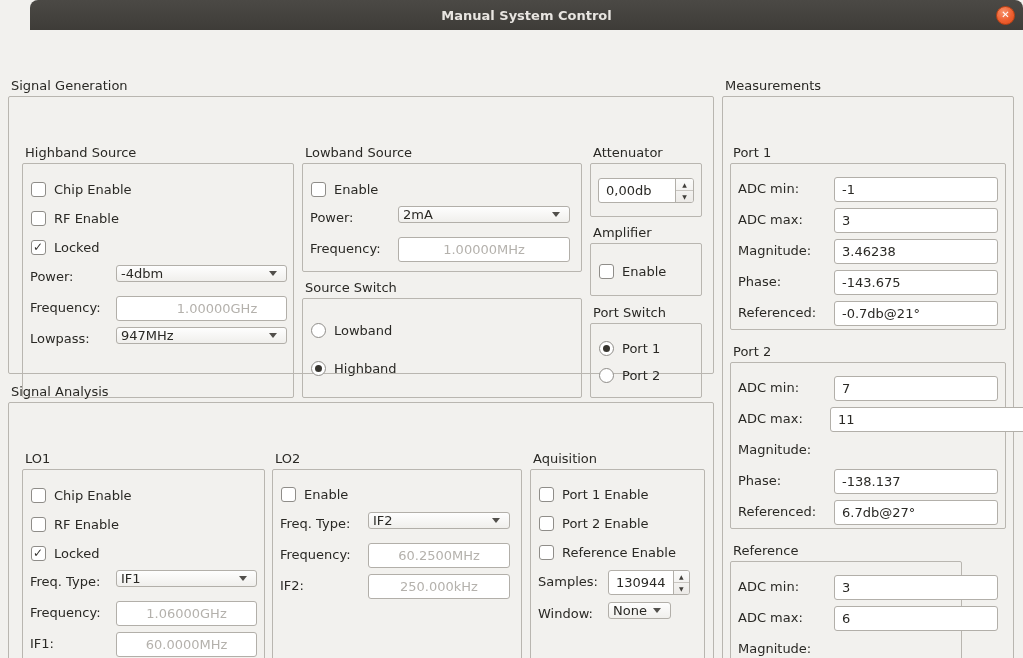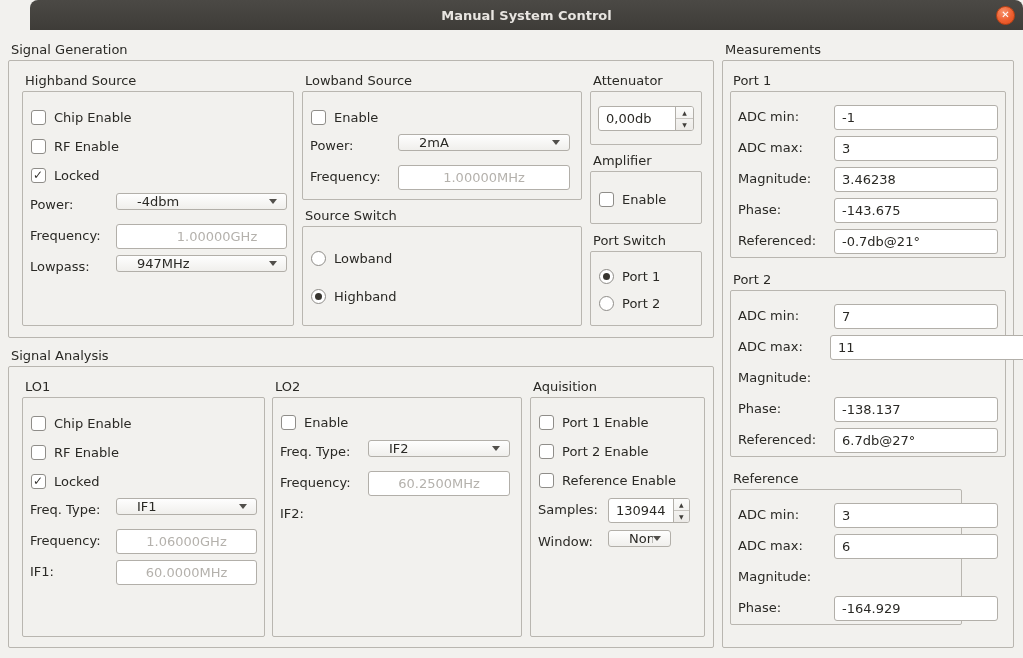--- a/index.html
+++ b/index.html
@@ -6,38 +6,38 @@
   html,body { background:#ffffff; }
   body { font-family:"DejaVu Sans","Liberation Sans",sans-serif; }
   .window { position:relative; width:1023px; height:658px; background:#f2f1ee; overflow:hidden; }
   .titlebar { position:absolute; left:0; right:0; top:0; height:30px;
               background:linear-gradient(#4b4945,#3e3c38); border-radius:8px 8px 0 0;
               display:flex; align-items:center; justify-content:center;margin-left:30px; }
   .titlebar-text { color:#e8e5e1; font-size:13px; font-weight:bold; }
   .close-btn { position:absolute; right:8px; top:6px; width:19px; height:19px; border-radius:50%;
                background:radial-gradient(circle at 38% 30%, #f8936c 0%, #ee5f30 55%, #dd4b1c 100%);
                border:1px solid #bf4214; color:#fff; font-size:10px; line-height:16px; text-align:center; }
-  .groupbox { position:absolute; }
+  .groupbox { position:absolute;margin-top:36px; }
   .gb-title { position:absolute; left:3px; top:0; font-size:13px; color:#2a2925; white-space:nowrap; }
   .gb-frame { position:absolute; left:0; right:0; top:18px; bottom:0;
               border:1px solid #b9b6b0; border-radius:2px; }
   .abs { position:absolute; }
   .label { font-size:13px; color:#2a2925; white-space:nowrap; }
   .hrow { display:flex; align-items:center; gap:8px; height:17px; }
   .checkbox { width:15px; height:15px; flex:0 0 15px; background:#fff;
               border:1px solid #8f8d89; border-radius:3px; position:relative; }
   .checkbox .check { display:none; position:absolute; left:1px; top:-1px; font-size:12px;
                      font-weight:bold; color:#35332f; line-height:14px; }
   .checkbox.checked .check { display:block; }
   .radio { width:15px; height:15px; flex:0 0 15px; background:#fff;
            border:1px solid #8f8d89; border-radius:50%; position:relative; }
   .radio.checked::after { content:""; position:absolute; left:3px; top:3px; width:7px; height:7px;
                           border-radius:50%; background:#37352f; }
   .combo { background:linear-gradient(#fefefe,#f0efec); border:1px solid #b2afa9; border-radius:3px;
-           height:17px; display:flex; align-items:center; padding:0 9px 0 20px; }
+           height:17px; display:flex; align-items:center; padding:0 9px 0 4px; }
   .combo-text { flex:1; font-size:13px; color:#2a2925; overflow:hidden; white-space:nowrap; }
   .combo-arrow { width:0; height:0; border-left:4px solid transparent; border-right:4px solid transparent;
                  border-top:5px solid #514f4b; }
   .tinput { background:#fff; border:1px solid #b2afa9; border-radius:3px; height:25px; padding:0 7px;
             font-size:13px; color:#2a2925; font-family:inherit; outline:none; }
   .tinput.disabled { color:#b4b1ac; text-align:center; }
   .spinbox { display:flex; background:#fff; border:1px solid #b2afa9; border-radius:3px; height:25px; overflow:hidden; }
   .spin-text { flex:1; display:flex; align-items:center; padding:0 7px; font-size:13px; color:#2a2925; }
   .spin-btns { width:18px; display:flex; flex-direction:column; border-left:1px solid #b2afa9;
                background:linear-gradient(#fbfbfa,#eceae7); }
@@ -212,20 +212,21 @@
       <span class="label abs" style="left:8px;top:65px">Freq. Type:</span>
       <div class="combo abs" style="left:96px;top:61px;width:142px">
         <span class="combo-text">IF2</span>
         <span class="combo-arrow"></span>
       </div>
 
       <span class="label abs" style="left:8px;top:96px">Frequency:</span>
       <input class="tinput abs disabled" style="left: 96px; top: 92px; width: 142px;" value="60.2500MHz">
 
       <span class="label abs" style="left:8px;top:127px">IF2:</span>
+      <input class="tinput abs disabled" style="left: 96px; top: 123px; width: 142px;" value="250.000kHz">
     </div>
 
     <div class="groupbox" style="left:522px;top:31px;width:175px;height:258px">
       <span class="gb-title">Aquisition</span>
       <div class="gb-frame"></div>
 
       <div class="hrow abs" style="left:9px;top:35px">
         <span class="checkbox"></span>
         <span class="label">Port 1 Enable</span>
       </div>

